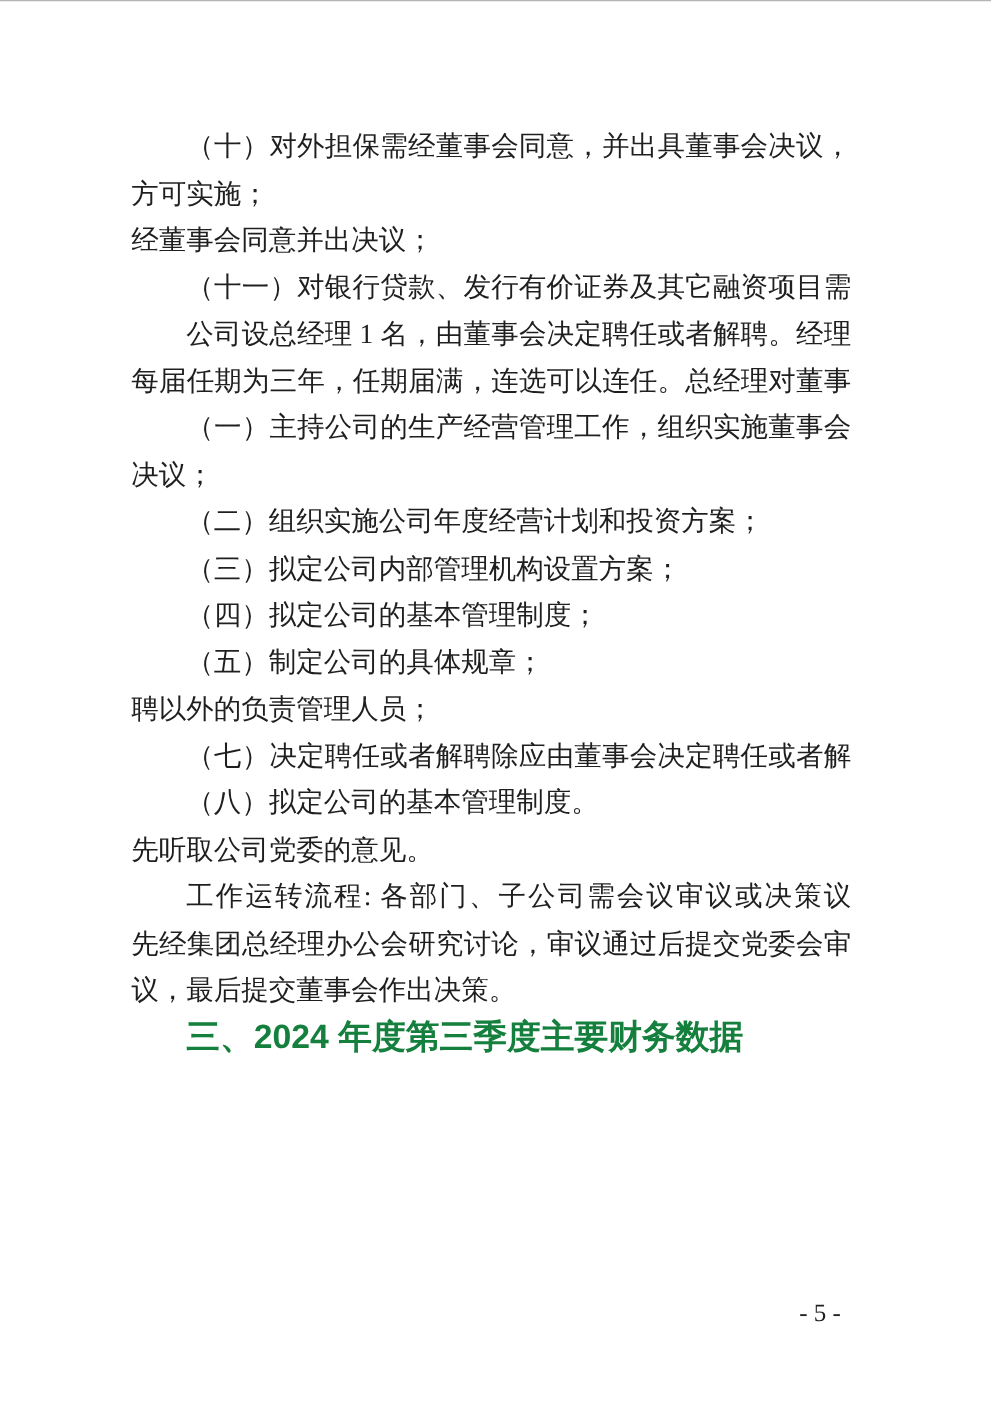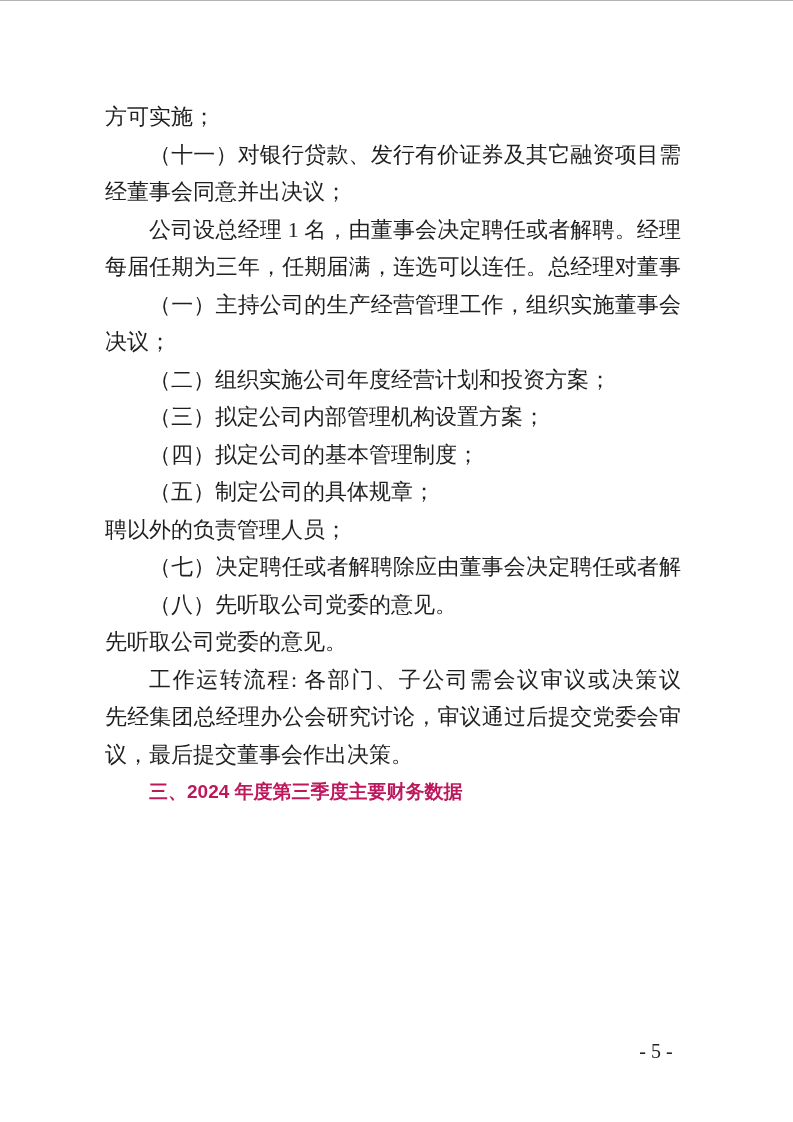--- a/index.html
+++ b/index.html
@@ -42,56 +42,57 @@
   }
   .line.justify {
     white-space: normal;
     text-align: justify;
     text-align-last: justify;
     text-justify: inter-character;
   }
   .line.heading {
     font-family: "Liberation Sans", "DejaVu Sans", sans-serif;
     font-weight: 700;
-    font-size: 19px;
-    color: #be185d;
+    font-size: 27px;
+    color: #15803d;
   }
   .page-number {
     position: absolute;
     top: 1038px;
     left: 612px;
     width: 88px;
     height: 26px;
     line-height: 26px;
     text-align: center;
     font-size: 20px;
     color: #222222;
     font-family: "Liberation Serif", "DejaVu Serif", serif;
   }
 </style>
 </head>
 <body>
 
 <div class="page">
   <div class="page-top-edge"></div>
   <div class="text-block">
+      <div class="line indent justify">（十）对外担保需经董事会同意，并出具董事会决议，</div>
       <div class="line">方可实施；</div>
+      <div class="line">经董事会同意并出决议；</div>
       <div class="line indent justify">（十一）对银行贷款、发行有价证券及其它融资项目需</div>
-      <div class="line">经董事会同意并出决议；</div>
       <div class="line indent justify">公司设总经理 1 名，由董事会决定聘任或者解聘。经理</div>
       <div class="line justify">每届任期为三年，任期届满，连选可以连任。总经理对董事</div>
       <div class="line indent justify">（一）主持公司的生产经营管理工作，组织实施董事会</div>
       <div class="line">决议；</div>
       <div class="line indent">（二）组织实施公司年度经营计划和投资方案；</div>
       <div class="line indent">（三）拟定公司内部管理机构设置方案；</div>
       <div class="line indent">（四）拟定公司的基本管理制度；</div>
       <div class="line indent">（五）制定公司的具体规章；</div>
       <div class="line">聘以外的负责管理人员；</div>
       <div class="line indent justify">（七）决定聘任或者解聘除应由董事会决定聘任或者解</div>
-      <div class="line indent">（八）先听取公司党委的意见。</div>
+      <div class="line indent">（八）拟定公司的基本管理制度。</div>
       <div class="line">先听取公司党委的意见。</div>
       <div class="line indent justify">工作运转流程: 各部门、子公司需会议审议或决策议题，</div>
       <div class="line justify">先经集团总经理办公会研究讨论，审议通过后提交党委会审</div>
       <div class="line">议，最后提交董事会作出决策。</div>
       <div class="line indent heading">三、2024 年度第三季度主要财务数据</div>
     </div>
   <div class="page-number">- 5 -</div>
 </div>
 
 </body></html>

